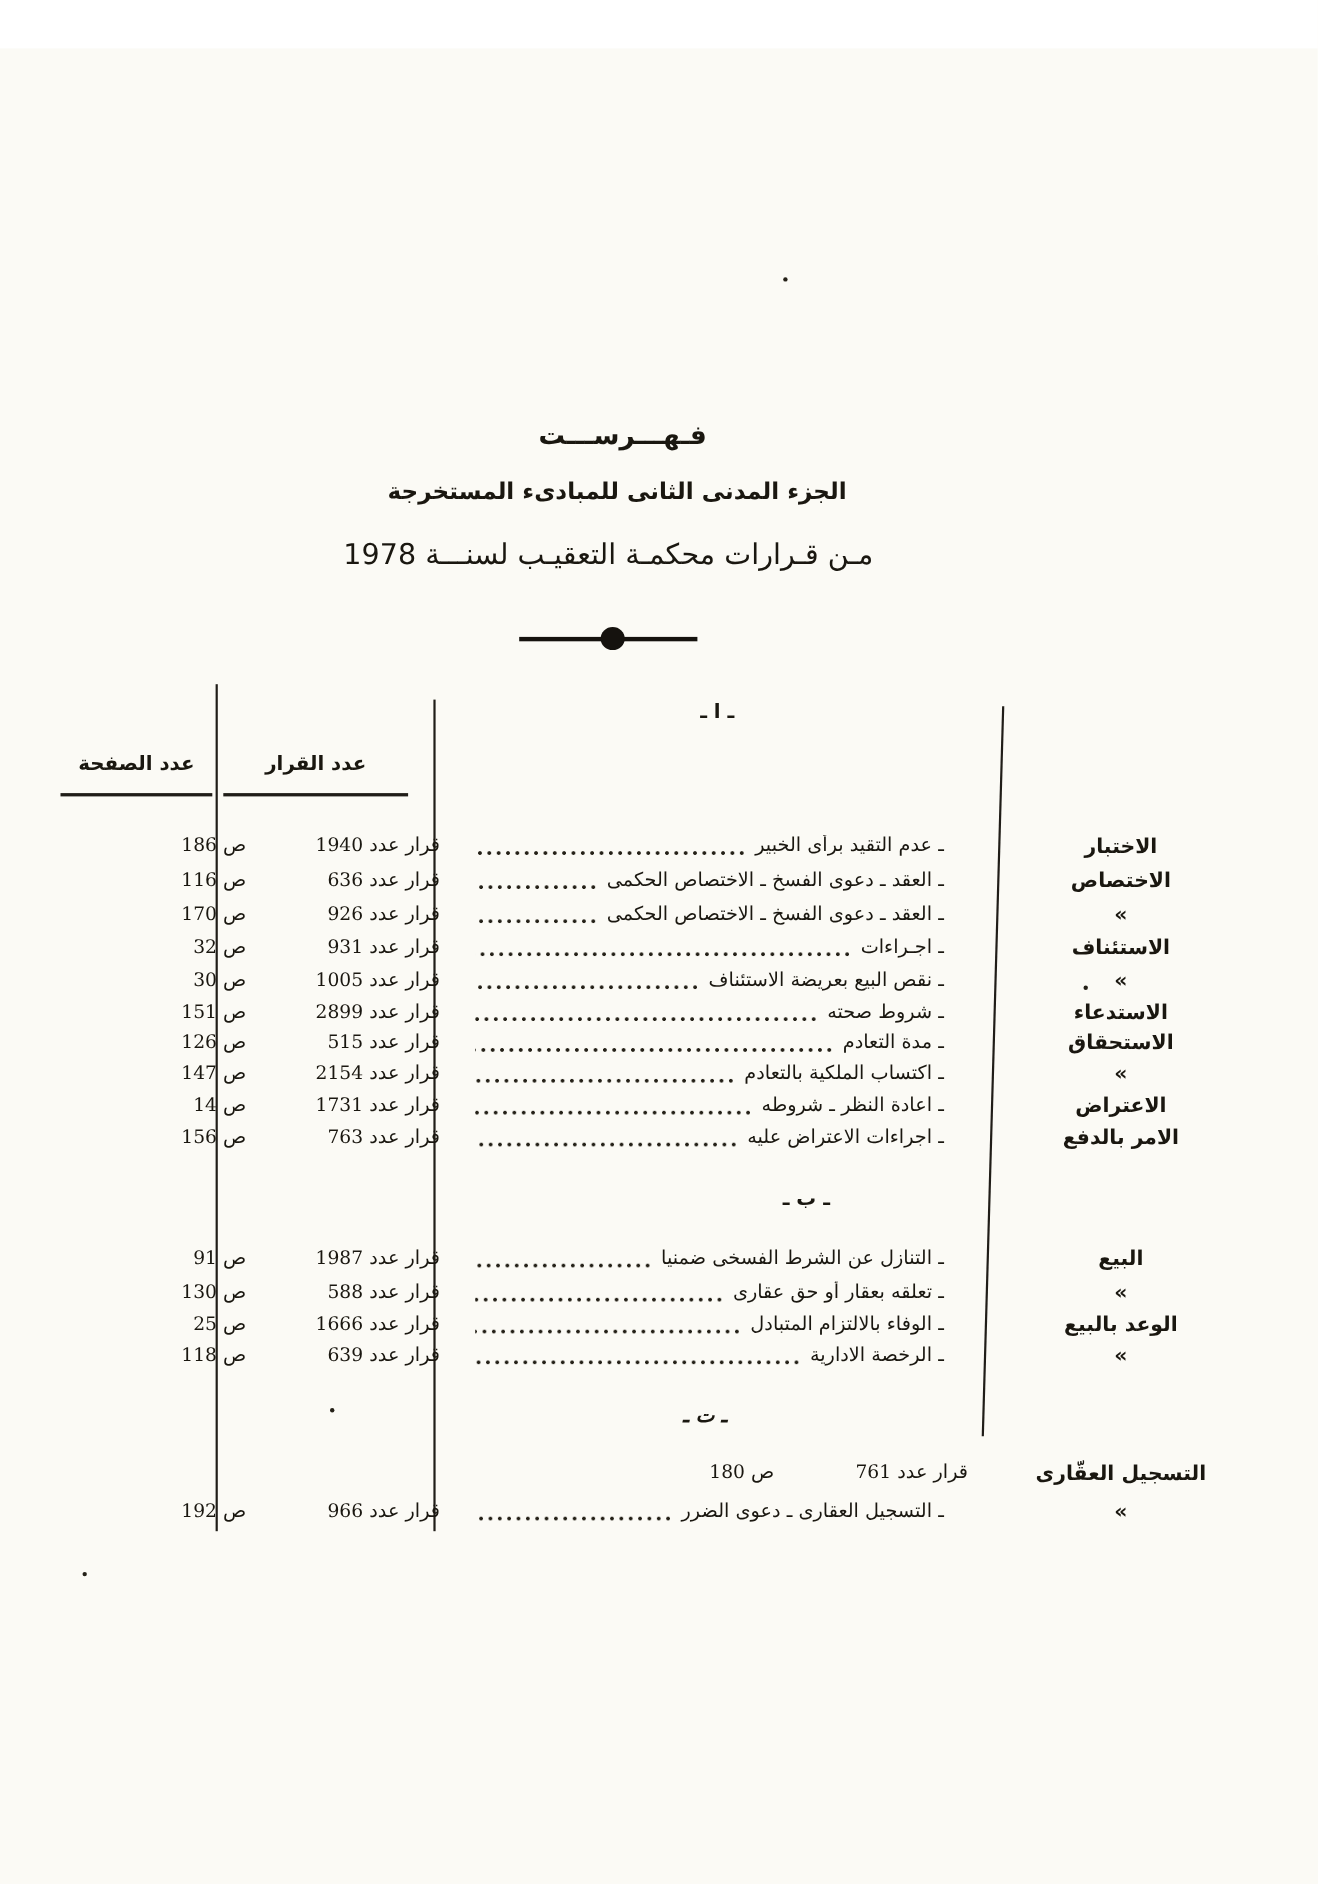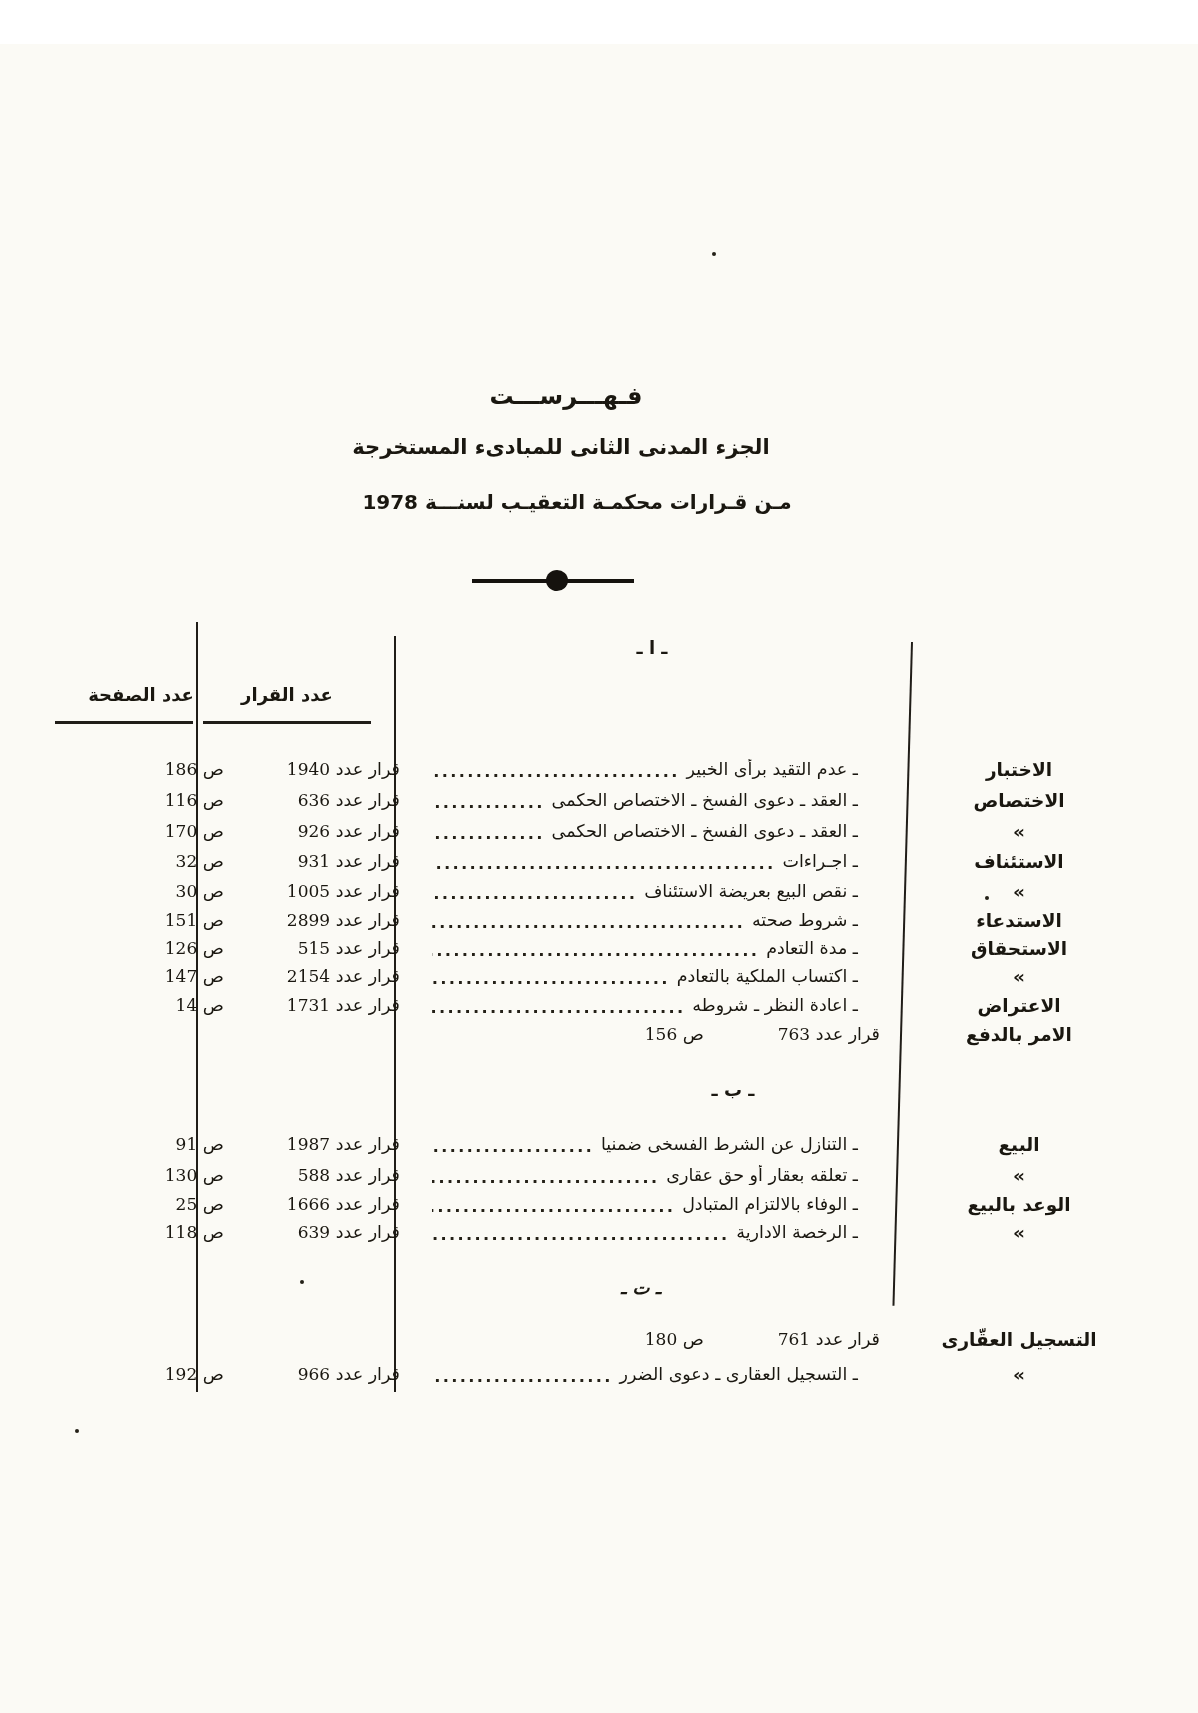--- a/index.html
+++ b/index.html
@@ -10,39 +10,39 @@
     color:#1a1710;
     font-family:"DejaVu Sans", sans-serif;
     overflow:hidden;
     margin-top:44px;
   }
   .abs{position:absolute;}
   .ctr{transform:translateX(-50%);white-space:nowrap;}
   
   .title1{top:338px;left:566px;font-size:24px;font-weight:bold;letter-spacing:1px;}
   .title2{top:391px;left:561px;font-size:21px;font-weight:bold;}
-  .title3{top:446px;left:577px;font-size:20px;font-weight:bold;}
+  .title3{top:446px;left:553px;font-size:26px;font-weight:normal;}
   
   .orn-line{top:535px;left:472px;width:162px;height:4px;background:#15120e;}
   .orn-dot{top:526px;left:546px;width:22px;height:21px;border-radius:50%;background:#15120e;}
   
   .sec{font-size:18px;font-weight:bold;}
   .sec-a{top:593px;left:652px;}
   .sec-b{top:1035px;left:733px;}
   .sec-t{top:1233px;left:641px;font-style:italic;}
   
   .vline{position:absolute;width:2px;background:#201d18;}
   .vline-a{left:196px;top:578px;height:770px;}
   .vline-b{left:394px;top:592px;height:756px;}
   .vline-c{left:911px;top:598px;height:664px;transform-origin:top center;transform:rotate(1.6deg);}
   .hrule{position:absolute;height:3px;background:#201d18;}
   .hrule-page{left:55px;top:677px;width:138px;}
   .hrule-dec{left:203px;top:677px;width:168px;}
   .colhead{position:absolute;top:640px;font-size:18px;font-weight:bold;text-align:center;direction:rtl;}
-  .colhead-page{left:72px;width:138px;}
+  .colhead-page{left:55px;width:138px;}
   .colhead-dec{left:203px;width:168px;}
   
   .row{
     position:absolute;left:55px;width:1075px;height:30px;
     display:flex;direction:rtl;align-items:center;
   }
   .cell-cat{width:222px;text-align:center;font-weight:bold;font-size:18.5px;direction:rtl;}
   .cell-subj{
     width:480px;box-sizing:border-box;padding-right:50px;
     display:flex;direction:rtl;align-items:center;
@@ -168,20 +168,24 @@
     <div class="cell-subj">
         <span>ـ اعادة النظر ـ شروطه</span>
         <span class="dots"></span>
       </div>
     <div class="cell-dec"><span>قرار عدد</span> <span class="num">1731</span></div>
     <div class="cell-page"><span>ص</span> <span class="num">14</span></div>
   </div>
 
   <div class="row" style="top:975px">
     <div class="cell-cat">الامر بالدفع</div>
+    <div class="cell-subj">
+        <span>ـ اجراءات الاعتراض عليه</span>
+        <span class="dots"></span>
+      </div>
     <div class="cell-dec"><span>قرار عدد</span> <span class="num">763</span></div>
     <div class="cell-page"><span>ص</span> <span class="num">156</span></div>
   </div>
 
   <div class="row" style="top:1085px">
     <div class="cell-cat">البيع</div>
     <div class="cell-subj">
         <span>ـ التنازل عن الشرط الفسخى ضمنيا</span>
         <span class="dots"></span>
       </div>

